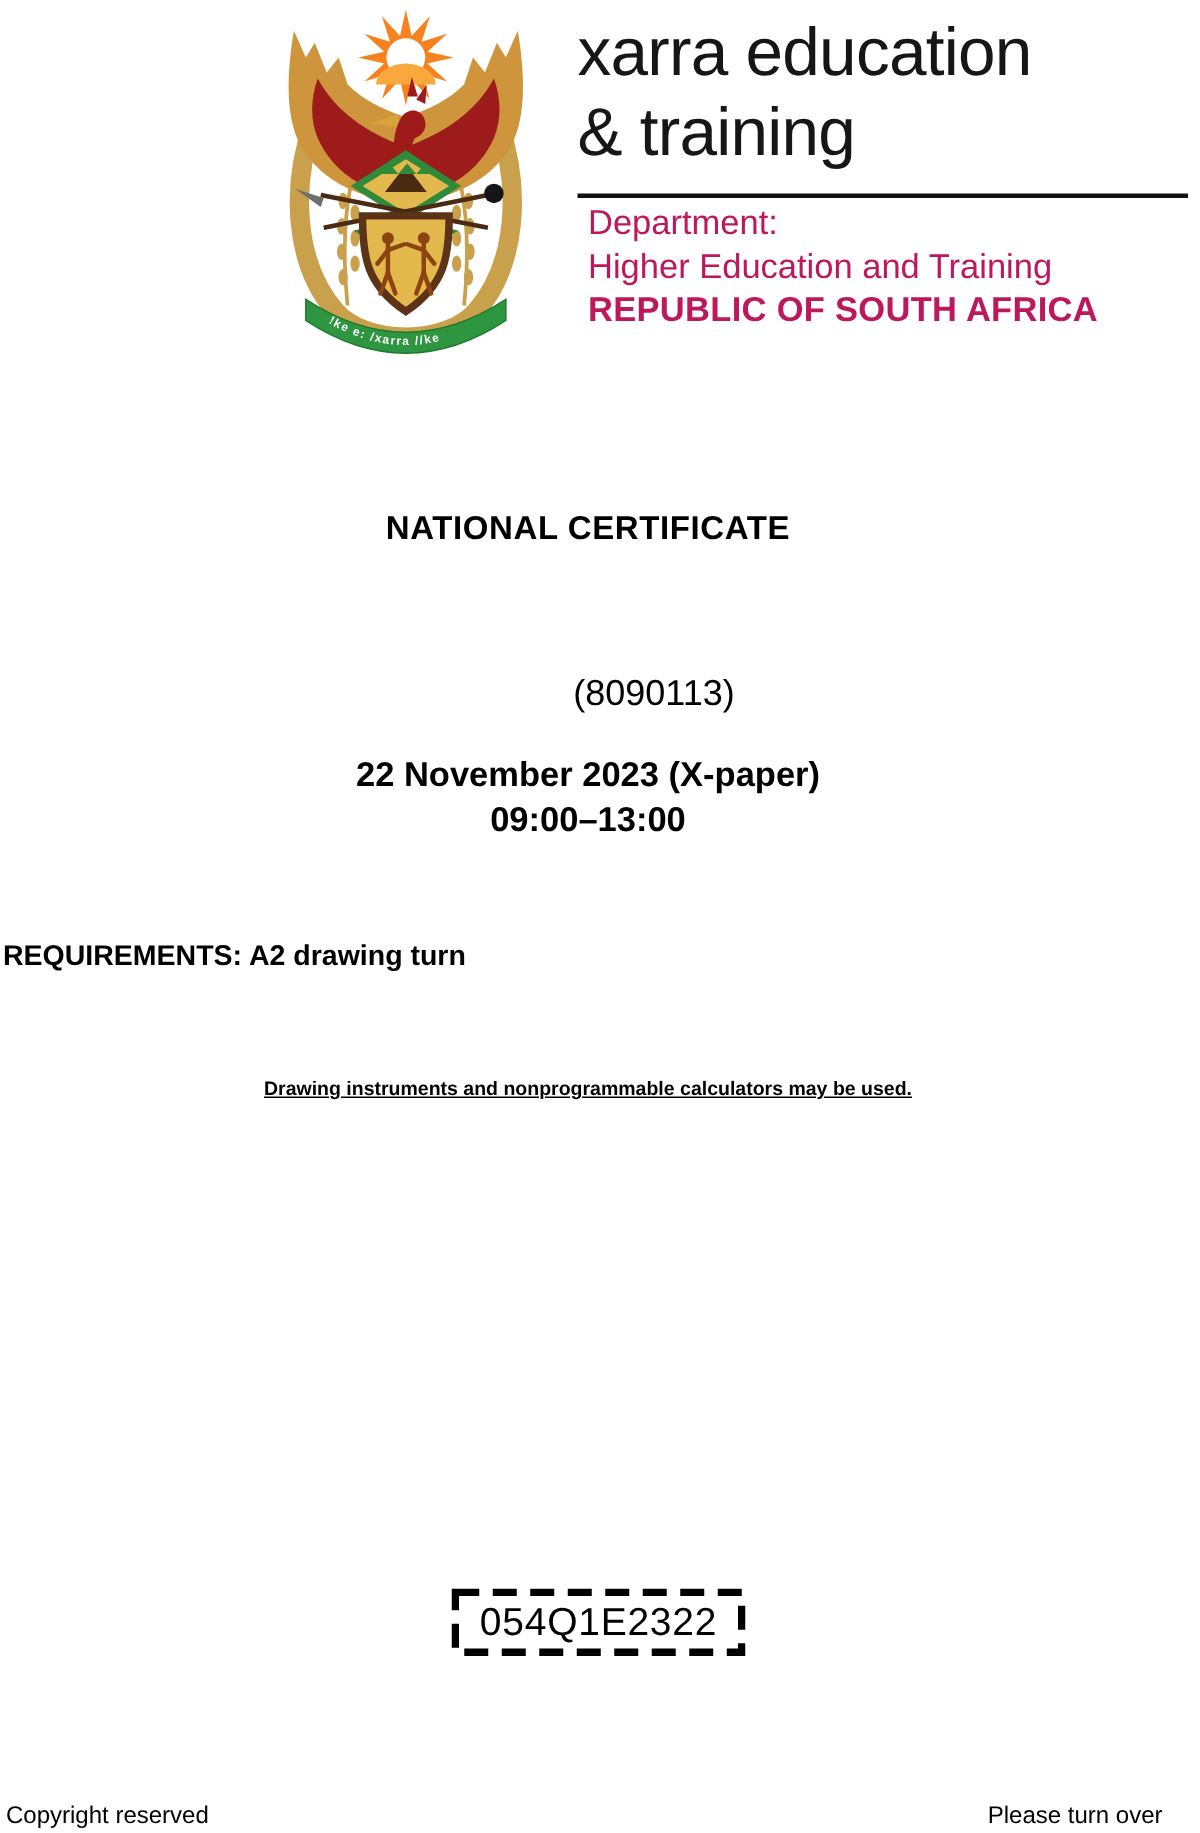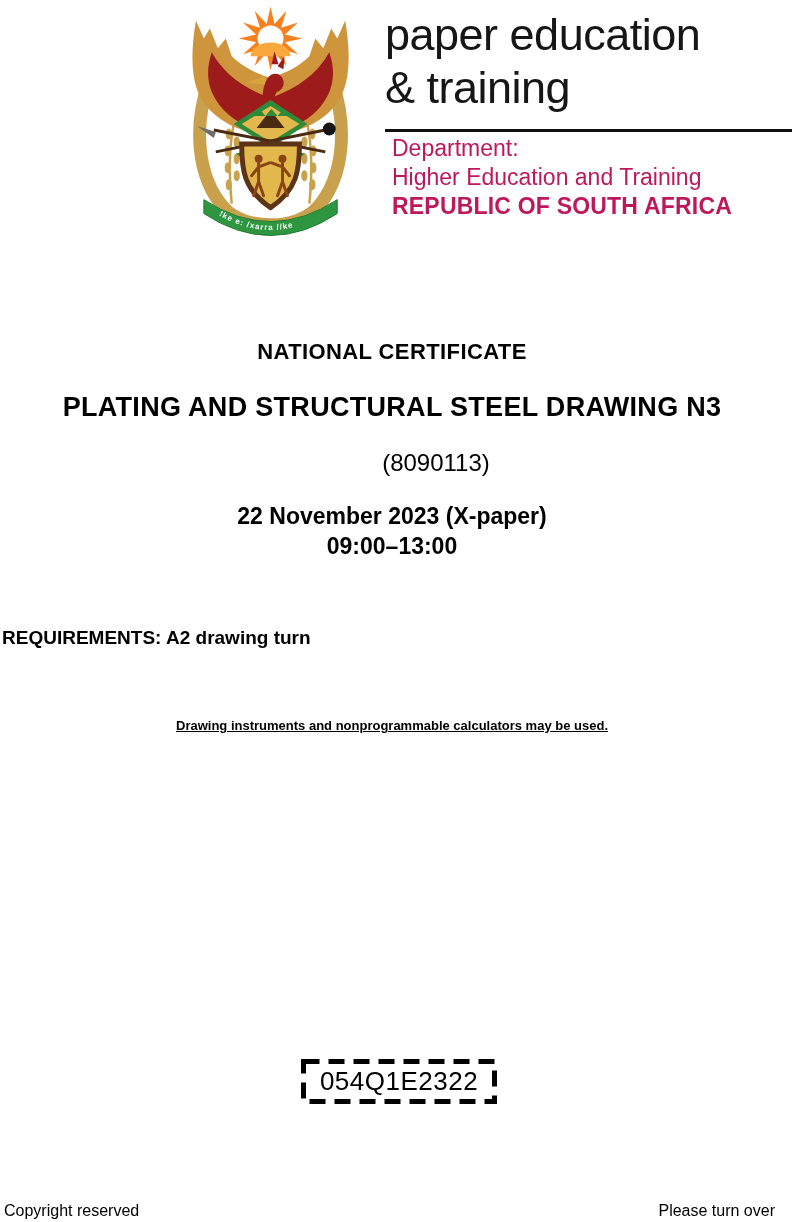--- a/index.html
+++ b/index.html
@@ -141,32 +141,31 @@
         <path d="M 28,196 Q 95,240 162,196 L 162,210 Q 95,254 28,210 Z" fill="#2E9640" stroke="#1F7A30" stroke-width="1"></path>
         <path id="mottoPath" d="M 34,206 Q 95,247 156,206" fill="none"></path>
         <text font-size="8" fill="#ffffff" letter-spacing="1" font-weight="bold">
           <textPath href="#mottoPath" startOffset="8%">!ke e: /xarra //ke</textPath>
         </text>
       </g>
     </svg>
   </div>
 
   <div class="abs wordmark">
-    <div>paper education</div>
+    <div>xarra education</div>
     <div>&amp; training</div>
   </div>
   <div class="abs logo-rule"></div>
   <div class="abs dept-block">
     <div>Department:</div>
     <div>Higher Education and Training</div>
     <div class="country">REPUBLIC OF SOUTH AFRICA</div>
   </div>
 
   <div class="abs cline certificate">NATIONAL CERTIFICATE</div>
-  <div class="abs cline subject">PLATING AND STRUCTURAL STEEL DRAWING N3</div>
   <div class="abs cline code">(8090113)</div>
   <div class="abs cline exam-date">22 November 2023 (X-paper)</div>
   <div class="abs cline exam-time">09:00–13:00</div>
 
   <div class="abs requirements">REQUIREMENTS: A2 drawing turn</div>
   <div class="abs cline instruments">Drawing instruments and nonprogrammable calculators may be used.</div>
 
   <div class="abs paper-number-box">
     <svg viewBox="0 0 196 45">
       <rect x="2.5" y="2.5" width="191" height="40" fill="none" stroke="#000" stroke-width="5" stroke-dasharray="16 9"></rect>

